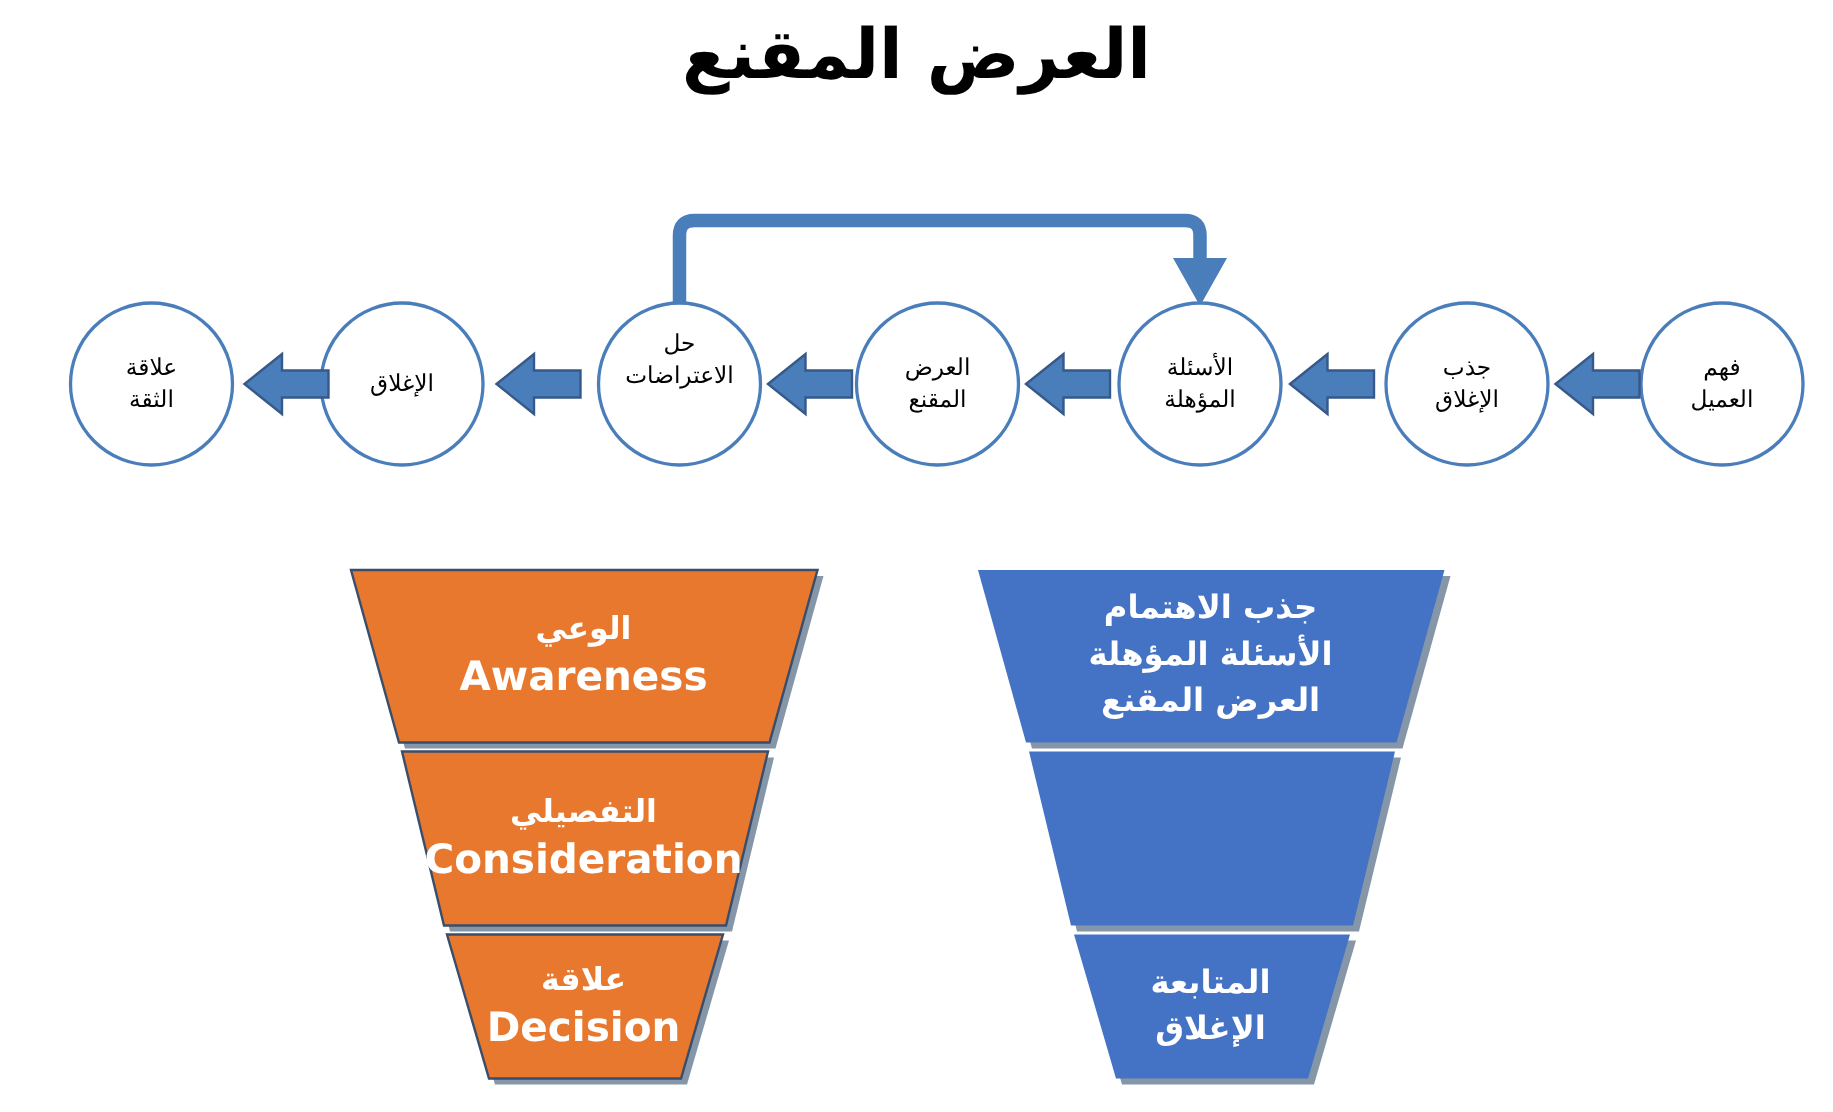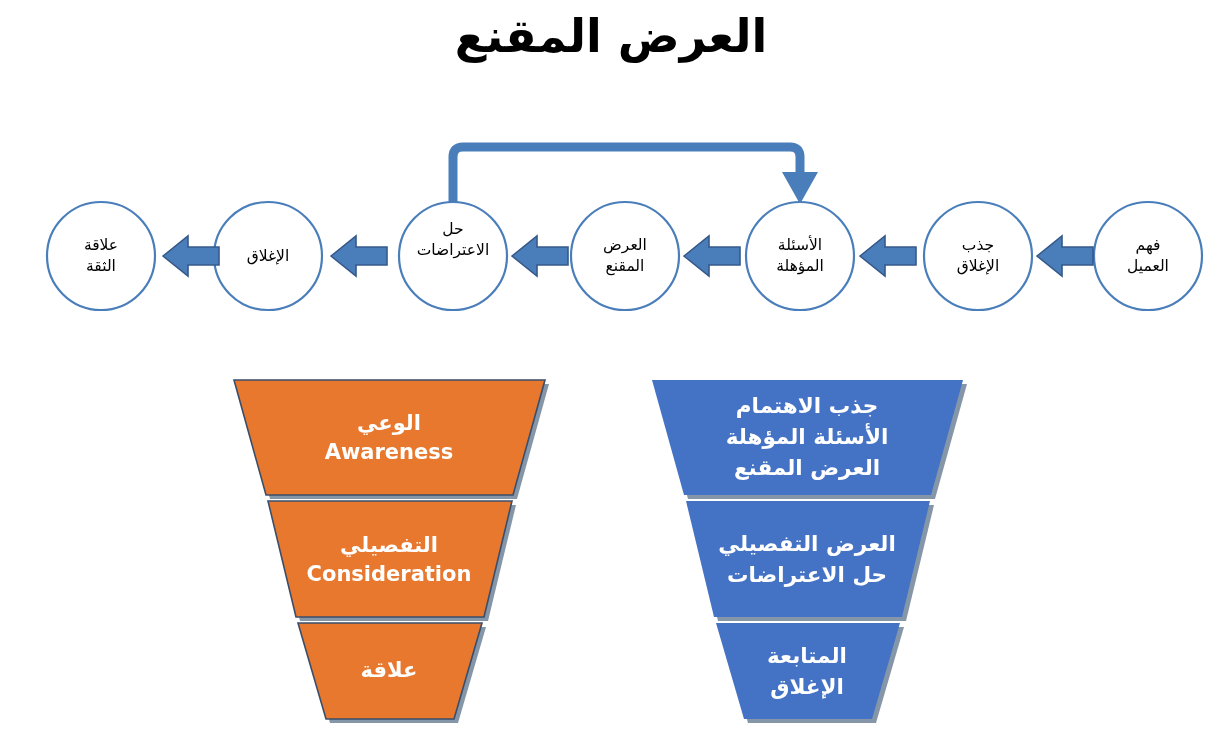--- a/index.html
+++ b/index.html
@@ -96,21 +96,21 @@
     width: 330px;
   }
   .funnel-text .ar {
     display: block;
     font-size: 21px;
     font-weight: bold;
     line-height: 1.42;
   }
   .funnel-text .en {
     display: block;
-    font-size: 21px;
+    font-size: 27px;
     font-weight: bold;
     line-height: 1.25;
     direction: ltr;
   }
   .funnel-text.blue .ar {
     font-size: 21.5px;
     line-height: 1.45;
   }
 </style>
 </head>
@@ -192,30 +192,27 @@
     <div class="funnel-text orange" style="left:389px; top:77px;">
       <span class="ar">الوعي</span>
       <span class="en">Awareness</span>
     </div>
     <div class="funnel-text orange" style="left:389px; top:199px;">
       <span class="ar">التفصيلي</span>
       <span class="en">Consideration</span>
     </div>
     <div class="funnel-text orange" style="left:389px; top:311px;">
       <span class="ar">علاقة</span>
+      <span class="en">Decision</span>
     </div>
 
     <div class="funnel-text blue" style="left:807px; top:77px;">
       <span class="ar">جذب الاهتمام</span>
       <span class="ar">الأسئلة المؤهلة</span>
       <span class="ar">العرض المقنع</span>
     </div>
-    <div class="funnel-text blue" style="left:807px; top:199px;">
-      <span class="ar">العرض التفصيلي</span>
-      <span class="ar">حل الاعتراضات</span>
-    </div>
     <div class="funnel-text blue" style="left:807px; top:311px;">
       <span class="ar">المتابعة</span>
       <span class="ar">الإغلاق</span>
     </div>
   </div>
 
 </div>
 
 </body></html>

